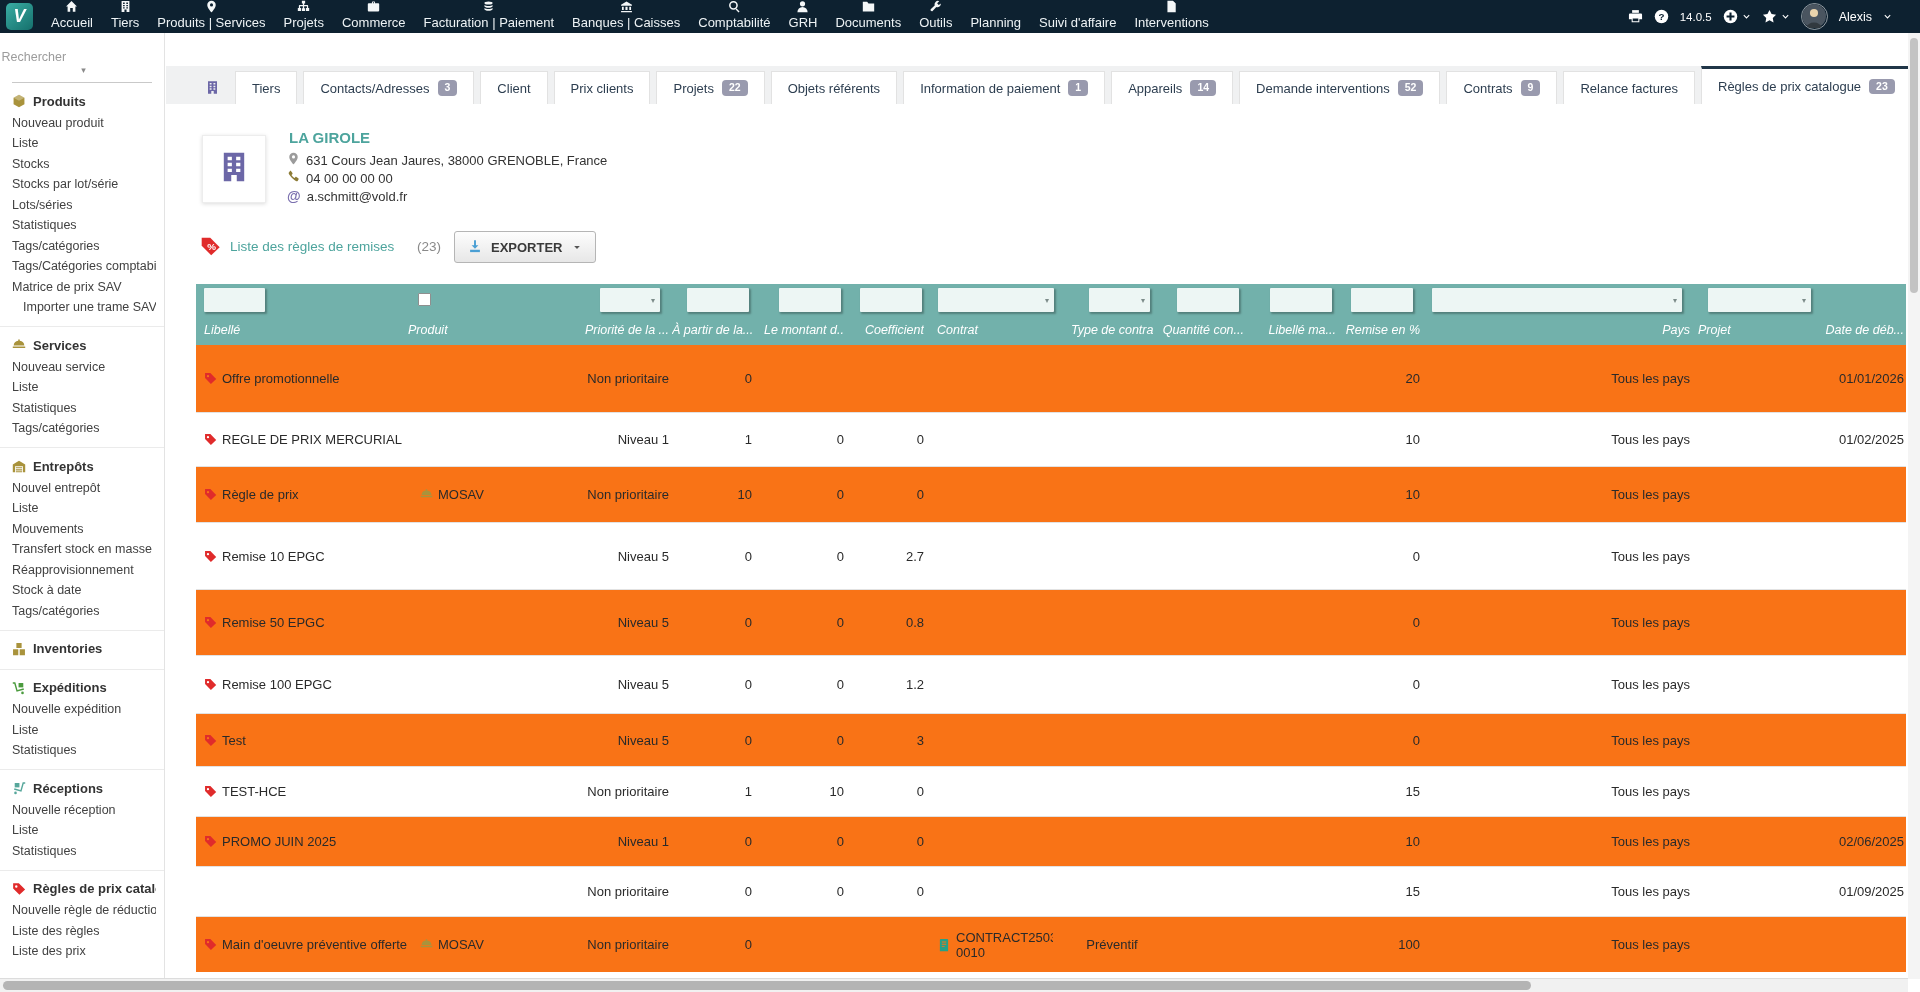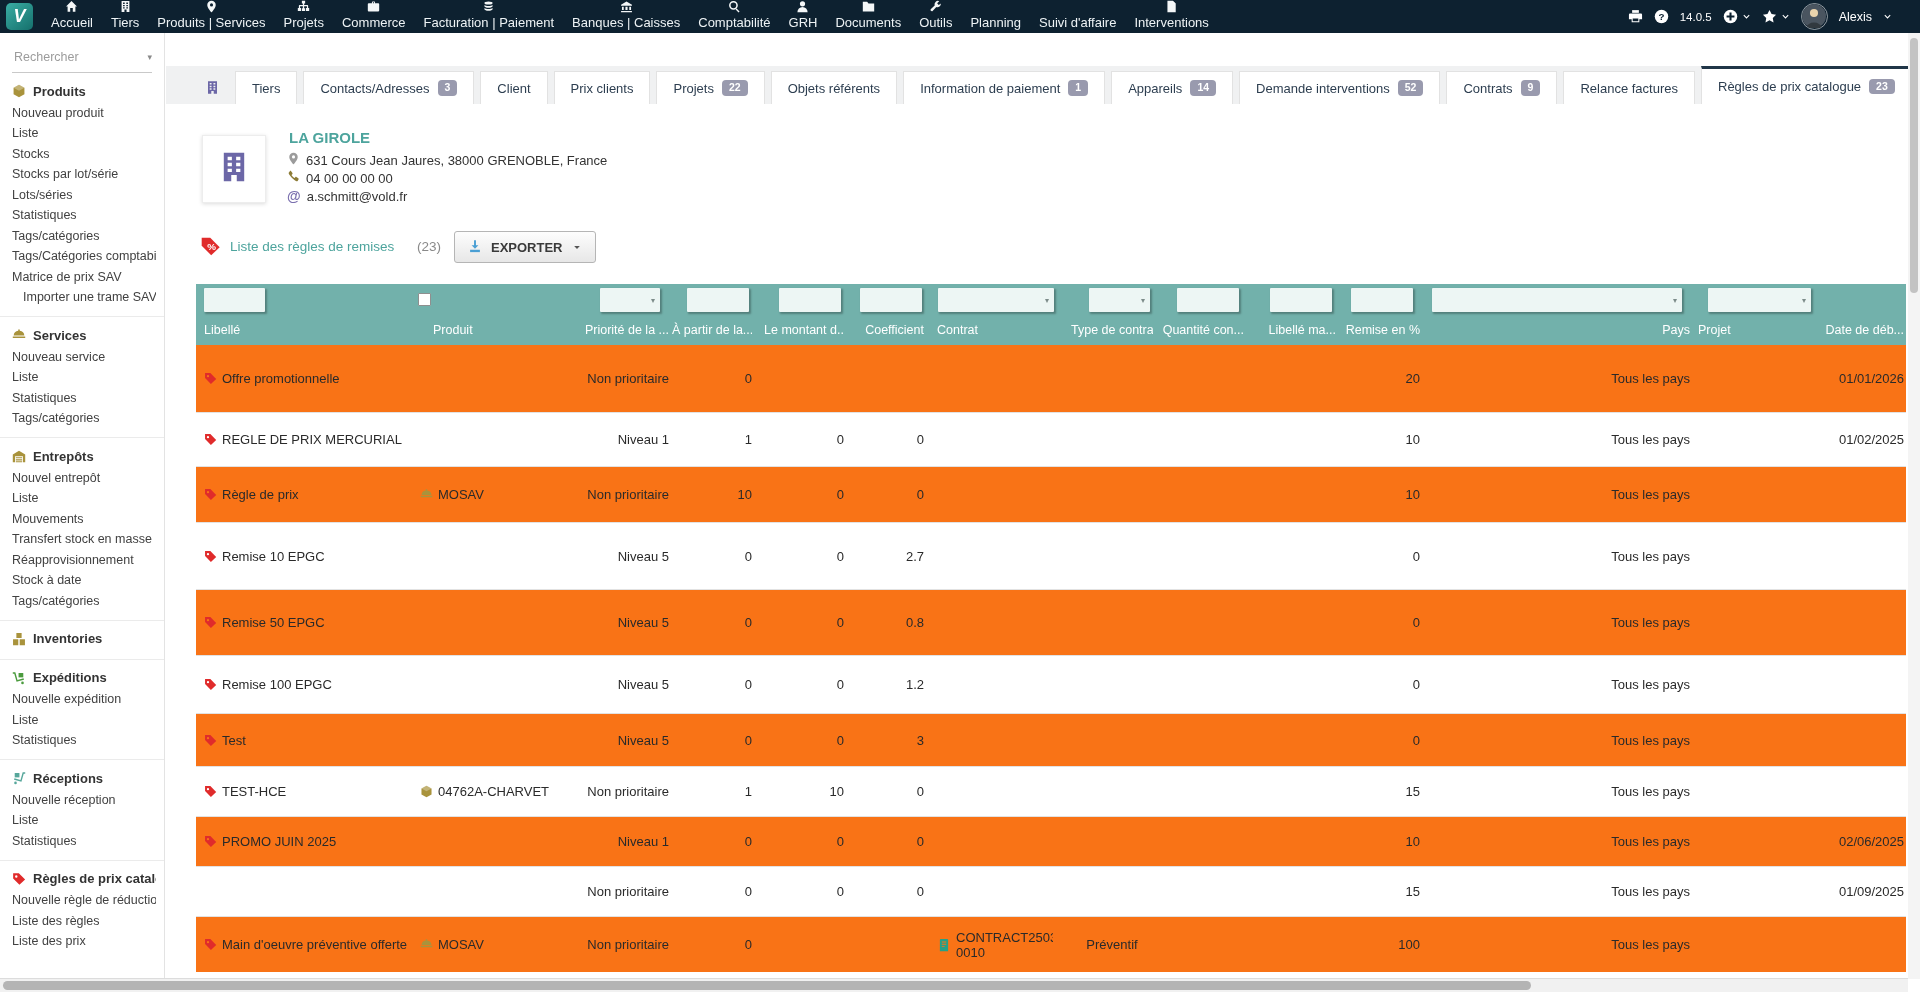--- a/index.html
+++ b/index.html
@@ -11,21 +11,21 @@
   .nav-item{display:flex;flex-direction:column;align-items:center;justify-content:flex-end;padding:3px 9px 3px;cursor:pointer;}
   .nav-item .ic{height:13px;display:flex;align-items:center;margin-bottom:2px;}
   .nav-label{font-size:13px;color:#eef3f5;white-space:nowrap;}
   .nav-right{margin-left:auto;display:flex;align-items:center;gap:11px;padding-right:28px;}
   .version{font-size:11.5px;color:#fff;}
   .avatar{width:25px;height:25px;border-radius:50%;overflow:hidden;border:1px solid rgba(255,255,255,.55);cursor:pointer;}
   .uname{font-size:12.5px;color:#fff;cursor:pointer;}
   .rc{display:flex;align-items:center;gap:4px;cursor:pointer;}
   
   .sidebar{position:absolute;top:33px;left:0;width:165px;bottom:0;background:#fff;border-right:1px solid #e3e3e3;box-sizing:border-box;padding-top:16px;overflow:hidden;z-index:10;}
-  .search-row{margin:0 12px 0 12px;border-bottom:1px solid #c9c9c9;display:flex;align-items:center;padding-bottom:7px;}
+  .search-row{margin:0 12px 0 12px;border-bottom:1px solid #c9c9c9;display:flex;align-items:center;padding-bottom:7px;flex-direction:column;}
   .search-row input{border:0;outline:0;flex:1;min-width:0;font-size:12.5px;color:#333;background:transparent;}
   .search-row input::placeholder{color:#9c9c9c;}
   .scaret{color:#8a8a8a;font-size:9px;margin-left:3px;cursor:pointer;}
   .side-section{padding:10px 8px 12px 12px;border-bottom:1px solid #ebebeb;}
   .side-section:last-child{border-bottom:none;}
   .side-title{display:flex;align-items:center;gap:7px;font-size:13px;font-weight:bold;color:#333;height:16px;white-space:nowrap;overflow:hidden;cursor:pointer;}
   .side-item{font-size:12.5px;color:#414141;margin-top:6.5px;line-height:14px;white-space:nowrap;overflow:hidden;cursor:pointer;}
   .side-item.indent{padding-left:11px;}
   
   .content{position:absolute;left:166px;top:33px;right:0;bottom:0;background:#fff;overflow:hidden;}
@@ -48,21 +48,21 @@
   .table{position:absolute;left:30px;top:251px;width:1710px;}
   .thead{background:#72b1ab;}
   .cat-row{height:38px;position:relative;}
   .cat-label{position:absolute;left:9px;top:11px;font-size:13px;color:#fff;}
   .cat-input{position:absolute;left:198px;top:5px;width:890px;height:27px;box-sizing:border-box;background:#fff;border:none;outline:none;border-radius:2px;font-size:13px;color:#999;padding:0 7px;font-family:inherit;}
   .filter-row{height:34px;position:relative;}
   .f-in,.f-sel{position:absolute;top:4px;height:24px;box-sizing:border-box;background:#edf6f4;border:none;box-shadow:1.5px 1.5px 2px rgba(0,0,0,.28);border-radius:1px;}
   .f-sel{display:flex;align-items:center;justify-content:flex-end;padding-right:5px;cursor:pointer;}
   .f-sel .fcaret{color:#7d8c8a;font-size:8px;}
   .f-check{position:absolute;top:9px;width:11px;height:11px;background:#fff;border:1px solid #8f8f8f;border-radius:1px;cursor:pointer;}
-  .cols-row{height:27px;position:relative;}
+  .cols-row{height:27px;position:relative;font-style:italic;}
   .col-h{position:absolute;top:0;height:27px;line-height:25px;color:#fff;font-size:12.5px;white-space:nowrap;overflow:hidden;cursor:pointer;}
   
   .trow{position:relative;border-top:1px solid #e2e2e2;background:#fff;cursor:pointer;}
   .trow:first-child{border-top:none;}
   .trow.alt{background:#f97316;}
   .cell{position:absolute;top:0;bottom:0;display:flex;align-items:center;font-size:13px;color:#2a2a2a;overflow:hidden;gap:5px;}
   .cell.r{justify-content:flex-end;}
   .cell.c{justify-content:center;}
   .cell .txt{white-space:nowrap;}
   .cell.wrap .txt{white-space:normal;line-height:15px;}
@@ -517,21 +517,21 @@
           <input class="f-in" style="width: 62px; left: 1155px;">
           <div class="f-sel" style="width: 250px; left: 1236px;">
             <span class="fcaret">▾</span>
           </div>
           <div class="f-sel" style="width: 103px; left: 1512px;">
             <span class="fcaret">▾</span>
           </div>
         </div>
       <div class="cols-row" id="cols-row">
           <div class="col-h" style="left: 8px; width: 212px; text-align: left;">Libellé</div>
-          <div class="col-h" style="left: 237px; width: 158px; text-align: left;">Produit</div>
+          <div class="col-h" style="left: 212px; width: 158px; text-align: left;">Produit</div>
           <div class="col-h" style="left: 330px; width: 143px; text-align: right;">Priorité de la ...</div>
           <div class="col-h" style="left: 476px; width: 80px; text-align: right;">À partir de la...</div>
           <div class="col-h" style="left: 568px; width: 80px; text-align: right;">Le montant d...</div>
           <div class="col-h" style="left: 652px; width: 76px; text-align: right;">Coefficient</div>
           <div class="col-h" style="left: 741px; width: 116px; text-align: left;">Contrat</div>
           <div class="col-h" style="left: 875px; width: 82px; text-align: center;">Type de contrat</div>
           <div class="col-h" style="left: 966px; width: 82px; text-align: right;">Quantité con...</div>
           <div class="col-h" style="left: 1058px; width: 82px; text-align: right;">Libellé ma...</div>
           <div class="col-h" style="left: 1146px; width: 78px; text-align: right;">Remise en %</div>
           <div class="col-h" style="left: 1244px; width: 250px; text-align: right;">Pays</div>
@@ -908,31 +908,20 @@
           <div class="cell" style="left: 8px; width: 212px;">
             <span class="oicon">
               <span style="display: inline-flex; width: 13px; height: 13px;">
                 <svg width="13" height="13" viewBox="0 0 16 16" fill="#e02b2b">
                   <path fill-rule="evenodd" d="M1.3 1.3h6.5L15 8.5l-6.5 6.2L1.3 7.5zM4.9 3.8a1.4 1.4 0 1 0 0 2.8 1.4 1.4 0 0 0 0-2.8z"></path>
                 </svg>
               </span>
             </span>
             <span class="txt">TEST-HCE</span>
           </div>
-          <div class="cell" style="left: 224px; width: 158px;">
-            <span class="oicon">
-              <span style="display: inline-flex; width: 13px; height: 13px;">
-                <svg width="13" height="13" viewBox="0 0 16 16" fill="#a9933c">
-                  <path d="m8 .9 6.2 3.3v7.6L8 15.1 1.8 11.8V4.2z"></path>
-                  <path d="m8 .9 6.2 3.3L8 7.7 1.8 4.2z" fill="rgba(255,255,255,.3)"></path>
-                </svg>
-              </span>
-            </span>
-            <span class="txt">04762A-CHARVET</span>
-          </div>
           <div class="cell r" style="left: 330px; width: 143px;">
             <span class="txt">Non prioritaire</span>
           </div>
           <div class="cell r" style="left: 476px; width: 80px;">
             <span class="txt">1</span>
           </div>
           <div class="cell r" style="left: 568px; width: 80px;">
             <span class="txt">10</span>
           </div>
           <div class="cell r" style="left: 652px; width: 76px;">

